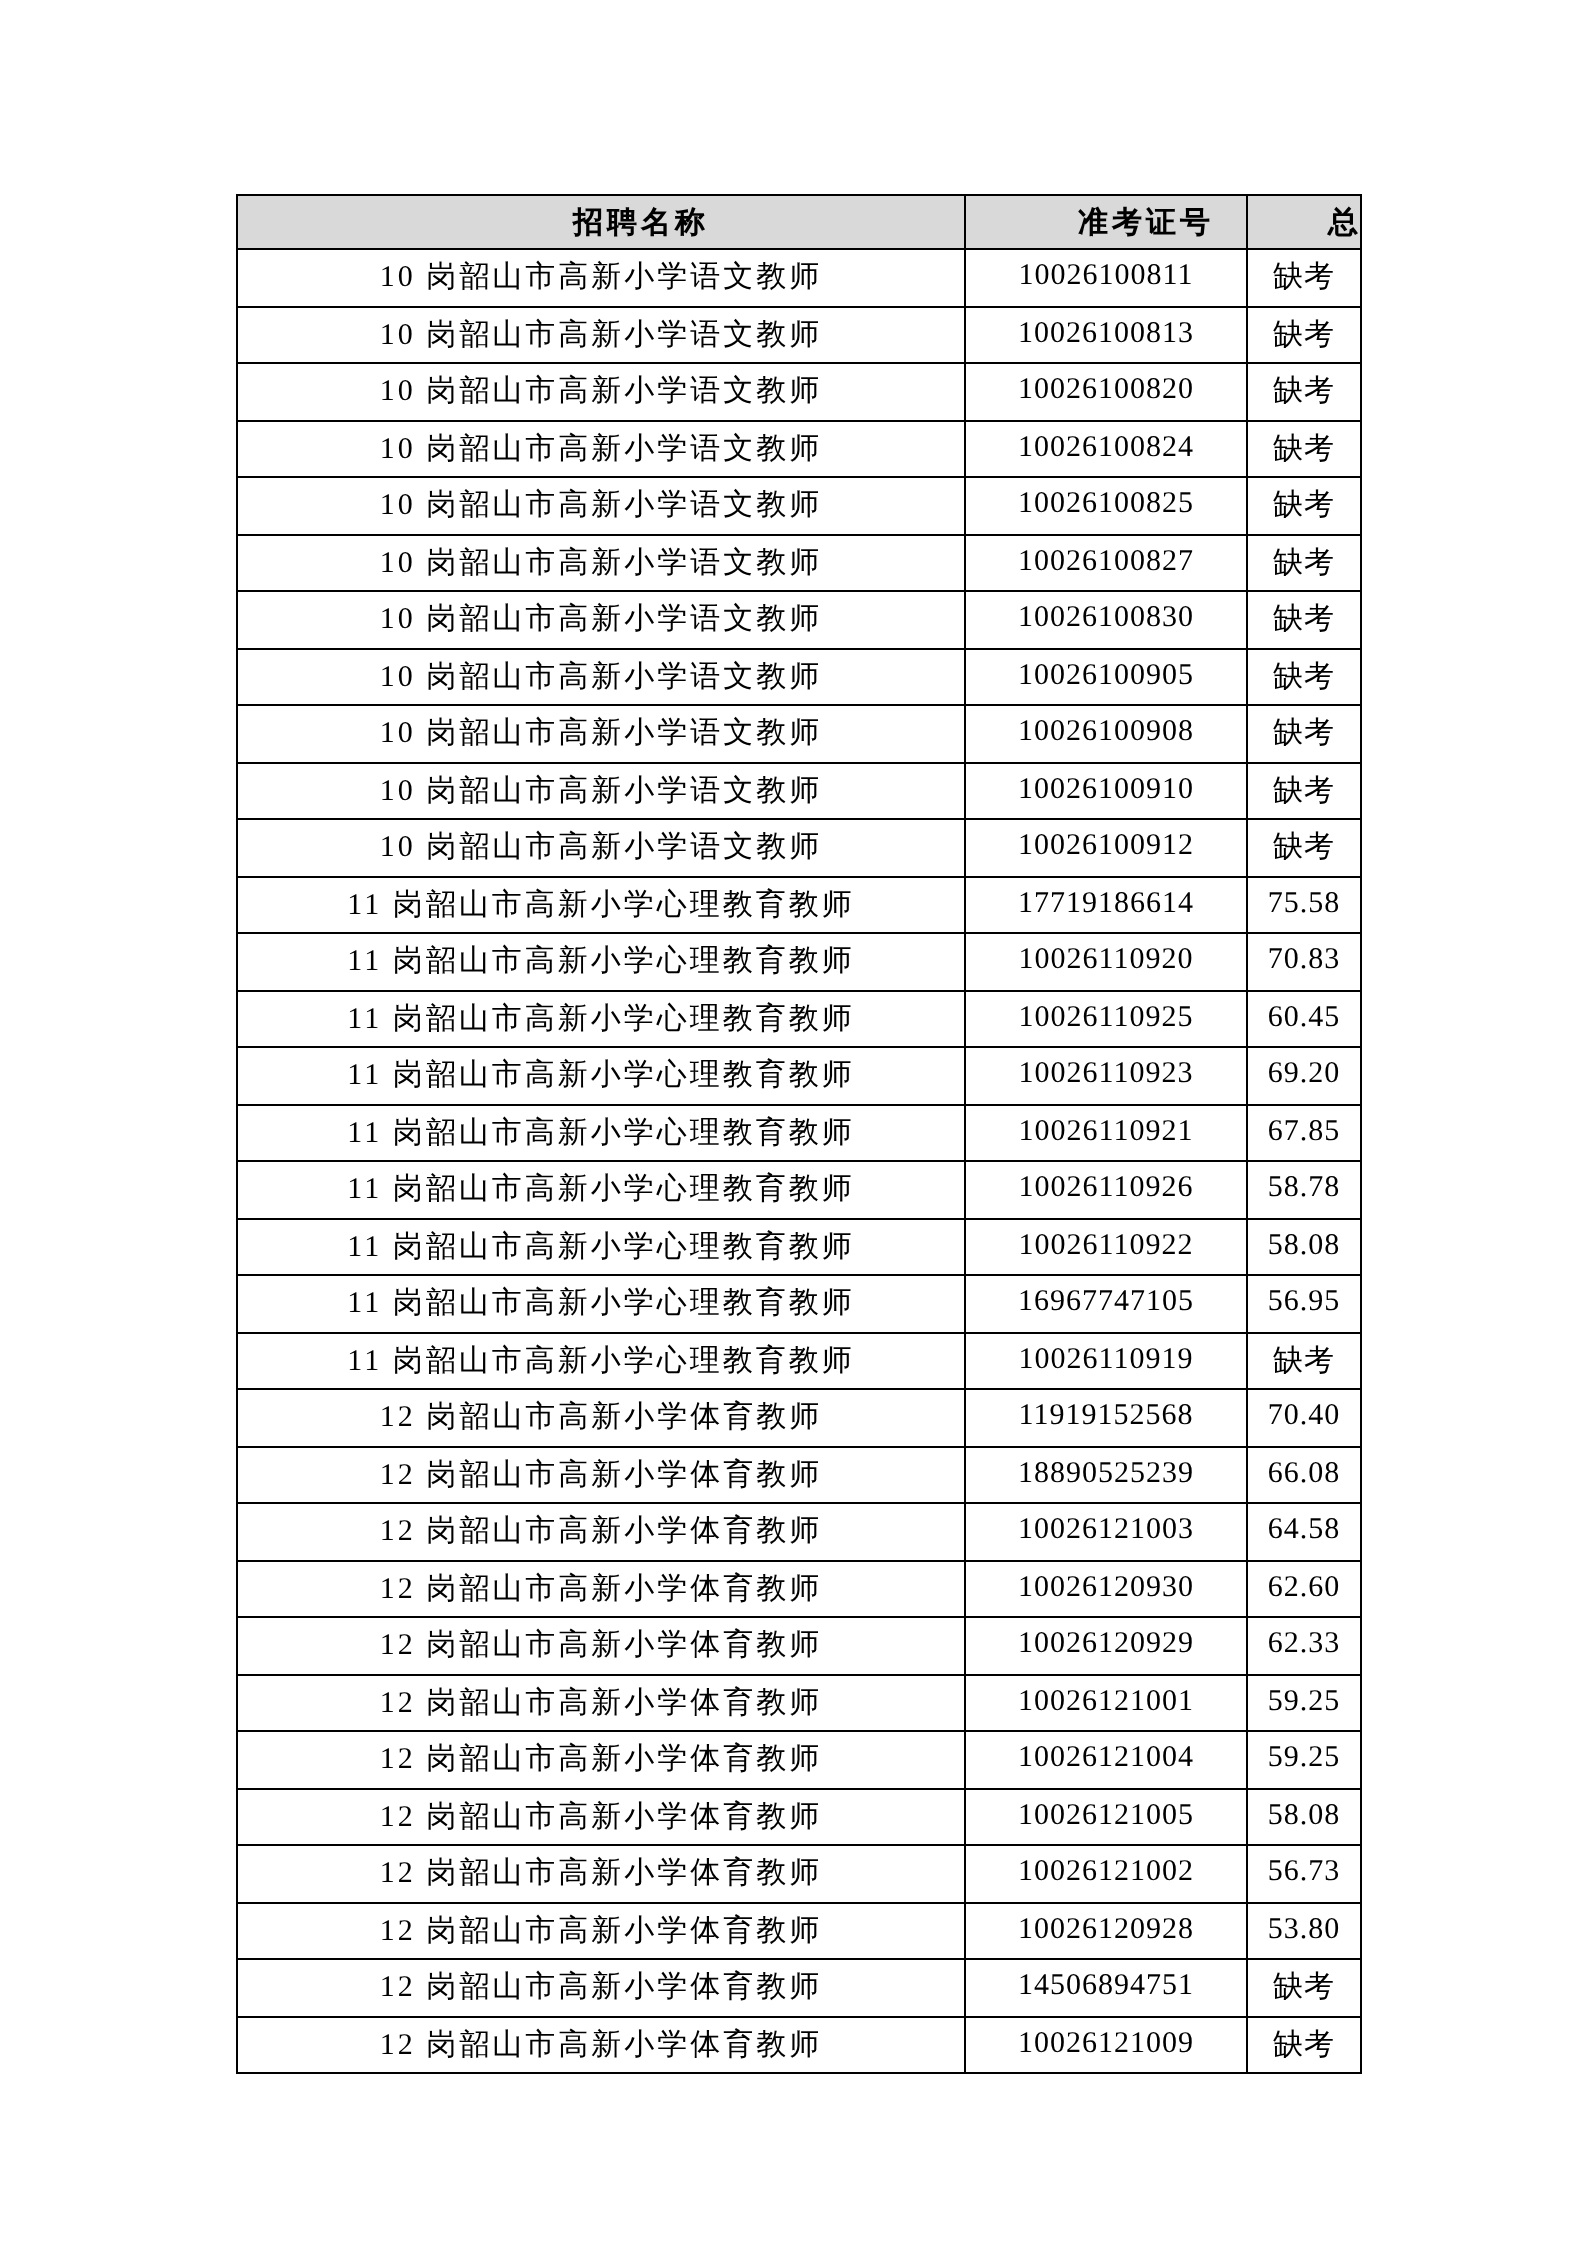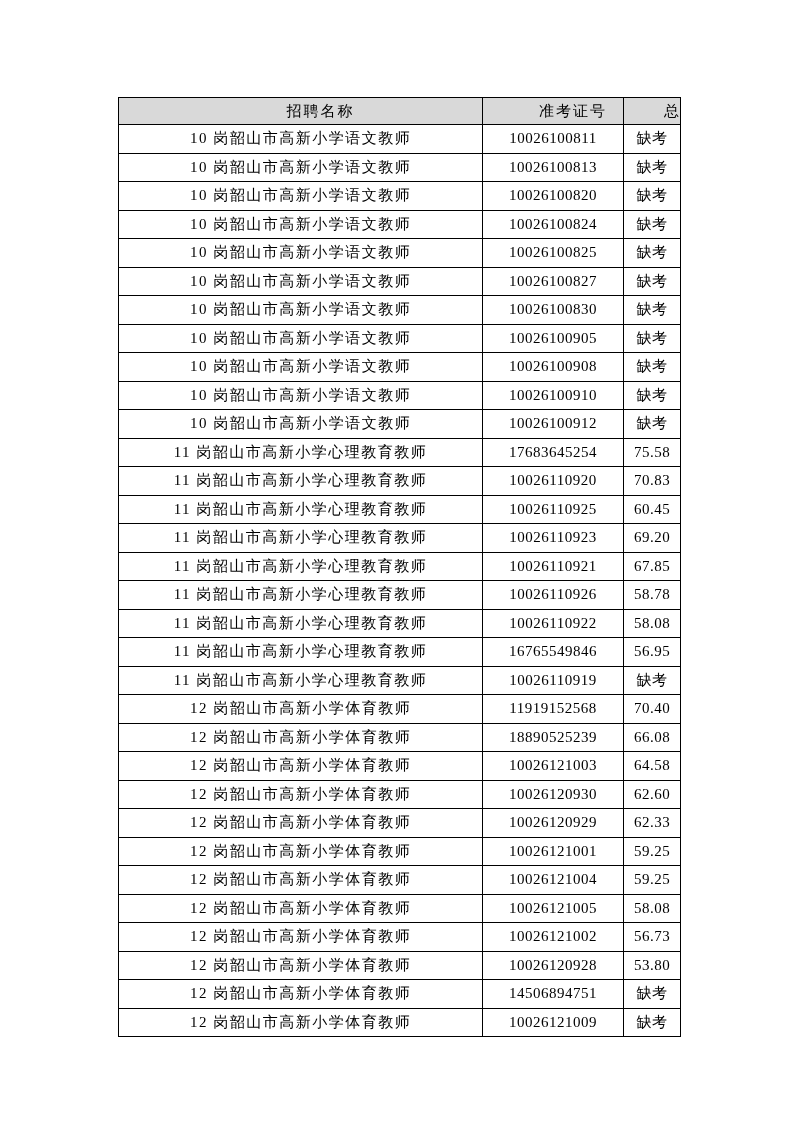--- a/index.html
+++ b/index.html
@@ -35,21 +35,21 @@
   table.results td {
     border: 1px solid var(--border-color, #000000);
     text-align: center;
     vertical-align: middle;
     padding: 0;
     overflow: hidden;
     white-space: nowrap;
   }
   table.results thead th {
     background: var(--header-bg, #d9d9d9);
-    font-weight: normal;
+    font-weight: bold;
     height: 26px;
     letter-spacing: 2px;
     padding-left: 40px;
   }
   table.results tbody td {
     height: 27.5px;
   }
   td.c0 { letter-spacing: 1.5px; }
   td.c1 { letter-spacing: 0.5px; margin-left: 40px; }
   td.c2 { letter-spacing: 0.5px; }
@@ -122,21 +122,21 @@
           <td class="c1">10026100910</td>
           <td class="c2">缺考</td>
         </tr>
         <tr>
           <td class="c0">10 岗韶山市高新小学语文教师</td>
           <td class="c1">10026100912</td>
           <td class="c2">缺考</td>
         </tr>
         <tr>
           <td class="c0">11 岗韶山市高新小学心理教育教师</td>
-          <td class="c1">17683645254</td>
+          <td class="c1">17719186614</td>
           <td class="c2">75.58</td>
         </tr>
         <tr>
           <td class="c0">11 岗韶山市高新小学心理教育教师</td>
           <td class="c1">10026110920</td>
           <td class="c2">70.83</td>
         </tr>
         <tr>
           <td class="c0">11 岗韶山市高新小学心理教育教师</td>
           <td class="c1">10026110925</td>
@@ -157,21 +157,21 @@
           <td class="c1">10026110926</td>
           <td class="c2">58.78</td>
         </tr>
         <tr>
           <td class="c0">11 岗韶山市高新小学心理教育教师</td>
           <td class="c1">10026110922</td>
           <td class="c2">58.08</td>
         </tr>
         <tr>
           <td class="c0">11 岗韶山市高新小学心理教育教师</td>
-          <td class="c1">16765549846</td>
+          <td class="c1">16967747105</td>
           <td class="c2">56.95</td>
         </tr>
         <tr>
           <td class="c0">11 岗韶山市高新小学心理教育教师</td>
           <td class="c1">10026110919</td>
           <td class="c2">缺考</td>
         </tr>
         <tr>
           <td class="c0">12 岗韶山市高新小学体育教师</td>
           <td class="c1">11919152568</td>

